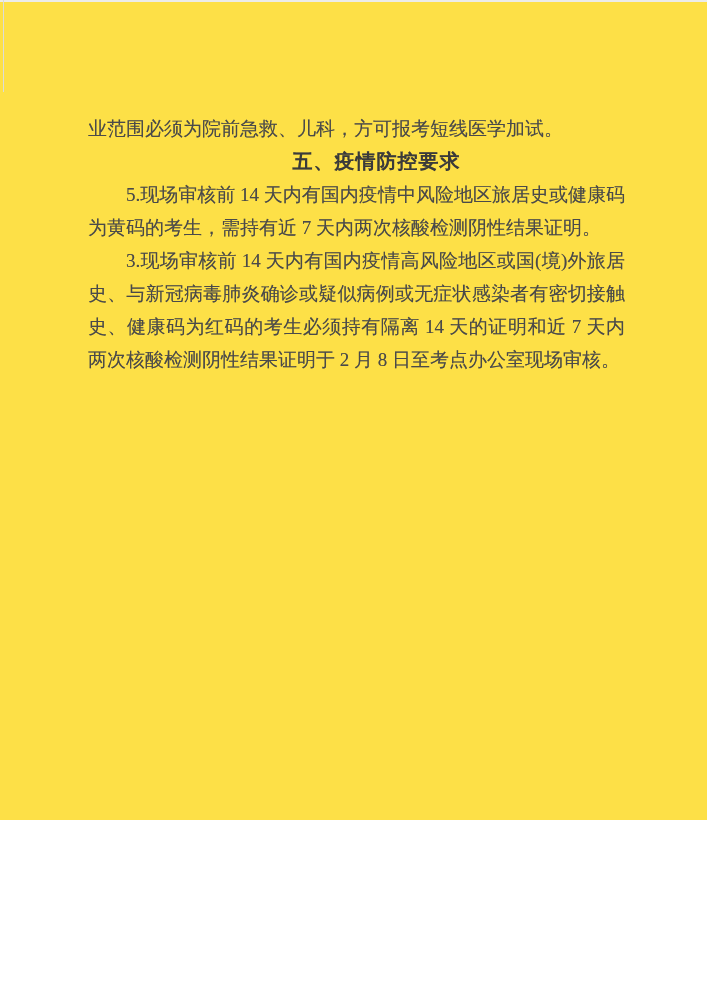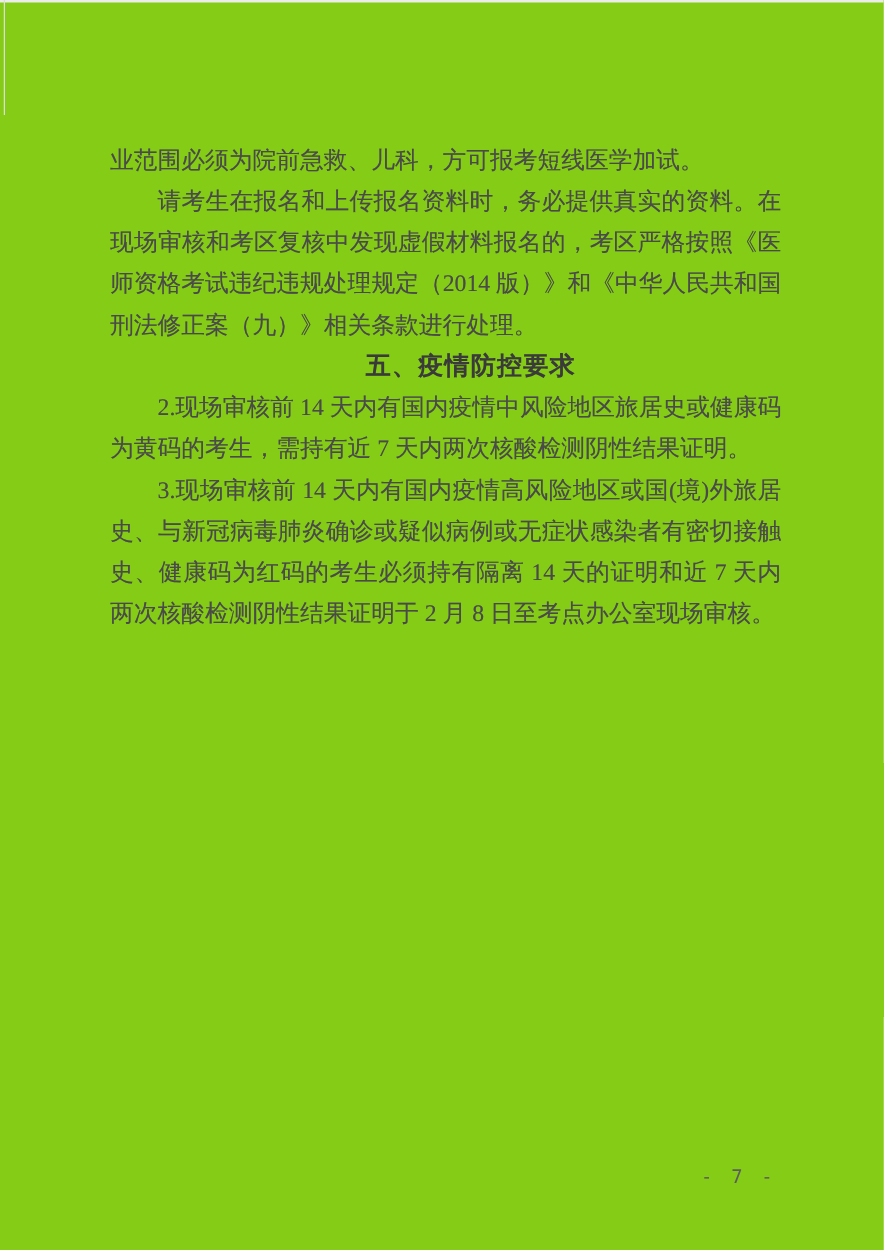--- a/index.html
+++ b/index.html
@@ -8,22 +8,22 @@
     background: #ffffff;
   }
   body {
     width: 707px;
     height: 1000px;
     overflow: hidden;
   }
   .page {
     position: relative;
     width: 707px;
-    height: 1000px;
-    background: #84cc16;
+    height: 820px;
+    background: #fde047;
     overflow: hidden;
   }
   
   .scan-edge-top {
     position: absolute;
     top: 0; left: 0;
     width: 100%; height: 2px;
     background: #ececea;
   }
   .scan-edge-left {
@@ -76,26 +76,25 @@
 </head>
 <body>
 
 <div class="page">
   <div class="scan-edge-top"></div>
   <div class="scan-edge-left"></div>
 
   <div class="content">
     <p class="para">业范围必须为院前急救、儿科，方可报考短线医学加试。</p>
 
-    <p class="para indent">请考生在报名和上传报名资料时，务必提供真实的资料。在现场审核和考区复核中发现虚假材料报名的，考区严格按照《医师资格考试违纪违规处理规定（2014 版）》和《中华人民共和国刑法修正案（九）》相关条款进行处理。</p>
 
     <h2 class="heading">五、疫情防控要求</h2>
 
 
-    <p class="para indent">2.现场审核前 14 天内有国内疫情中风险地区旅居史或健康码为黄码的考生，需持有近 7 天内两次核酸检测阴性结果证明。</p>
+    <p class="para indent">5.现场审核前 14 天内有国内疫情中风险地区旅居史或健康码为黄码的考生，需持有近 7 天内两次核酸检测阴性结果证明。</p>
 
     <p class="para indent">3.现场审核前 14 天内有国内疫情高风险地区或国(境)外旅居史、与新冠病毒肺炎确诊或疑似病例或无症状感染者有密切接触史、健康码为红码的考生必须持有隔离 14 天的证明和近 7 天内两次核酸检测阴性结果证明于 2 月 8 日至考点办公室现场审核。</p>
 
 
   </div>
 
   <div class="page-number">- 7 -</div>
 </div>
 
 </body></html>

